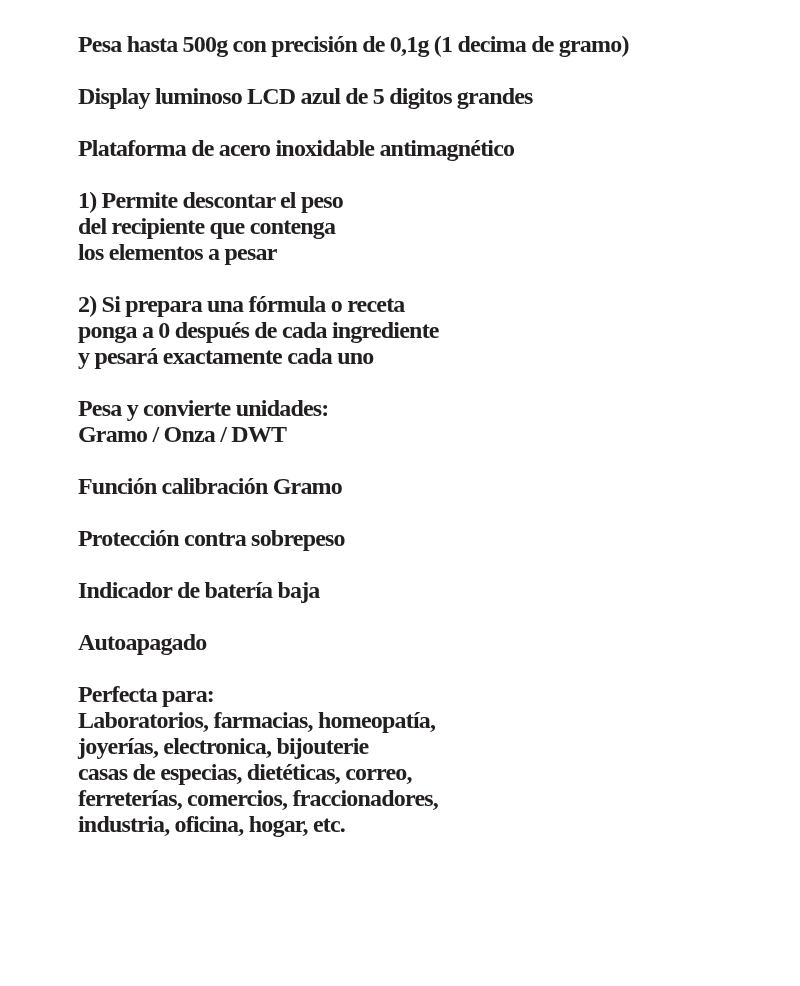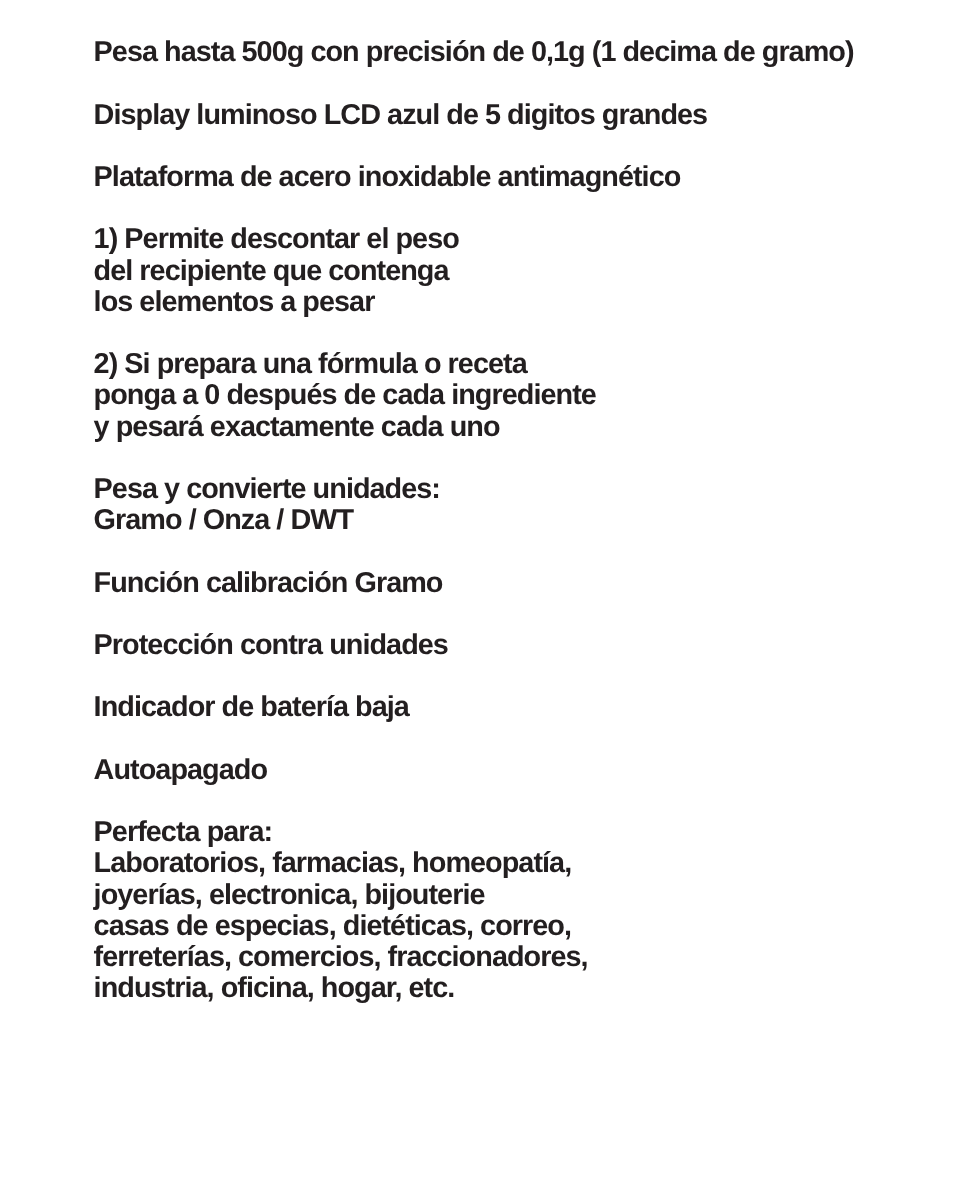--- a/index.html
+++ b/index.html
@@ -13,21 +13,21 @@
     overflow: hidden;
     position: relative;
   }
   .doc {
     position: absolute;
     left: 78px;
     top: 31px;
     width: 700px;
   }
   .para {
-    font-family: Liberation Sans, sans-serif;
+    font-family: Liberation Serif, serif;
     font-weight: bold;
     font-size: 24px;
     line-height: 26px;
     letter-spacing: -0.8px;
     color: #231f20;
     white-space: pre-line;
     margin: 0 0 26px 0;
     -webkit-font-smoothing: antialiased;
   }
   .gap-before {
@@ -43,21 +43,21 @@
   <div class="para">Plataforma de acero inoxidable antimagnético</div>
   <div class="para">1) Permite descontar el peso
 del recipiente que contenga
 los elementos a pesar</div>
   <div class="para">2) Si prepara una fórmula o receta
 ponga a 0 después de cada ingrediente
 y pesará exactamente cada uno</div>
   <div class="para gap-before">Pesa y convierte unidades:
 Gramo / Onza / DWT</div>
   <div class="para">Función calibración Gramo</div>
-  <div class="para">Protección contra unidades</div>
+  <div class="para">Protección contra sobrepeso</div>
   <div class="para">Indicador de batería baja</div>
   <div class="para">Autoapagado</div>
   <div class="para">Perfecta para:
 Laboratorios, farmacias, homeopatía,
 joyerías, electronica, bijouterie
 casas de especias, dietéticas, correo,
 ferreterías, comercios, fraccionadores,
 industria, oficina, hogar, etc.</div>
 </div>
 

